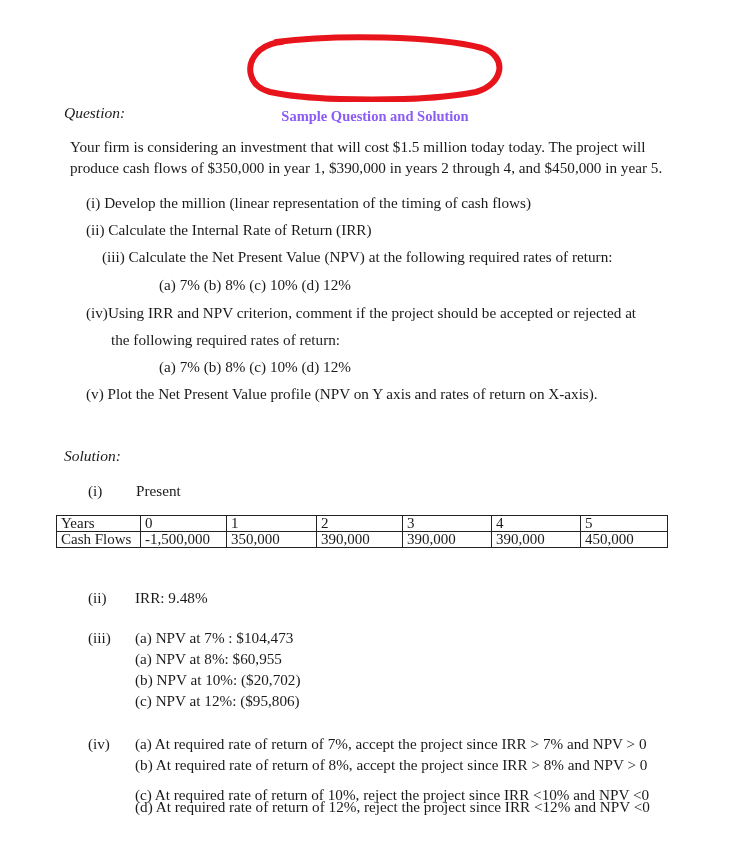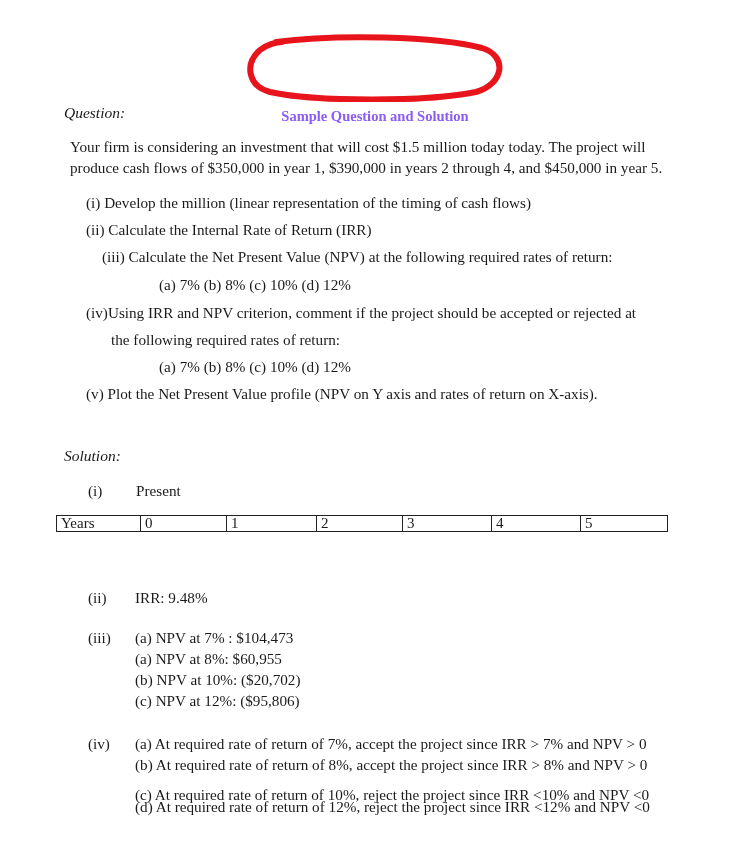--- a/index.html
+++ b/index.html
@@ -64,20 +64,29 @@
   <tbody>
       <tr>
     <td style="width:75px;">Years</td>
     <td style="width:77px;">0</td>
     <td style="width:81px;">1</td>
     <td style="width:77px;">2</td>
     <td style="width:80px;">3</td>
     <td style="width:80px;">4</td>
     <td style="width:78px;">5</td>
   </tr>
+  <tr>
+    <td>Cash Flows</td>
+    <td>-1,500,000</td>
+    <td>350,000</td>
+    <td>390,000</td>
+    <td>390,000</td>
+    <td>390,000</td>
+    <td>450,000</td>
+  </tr>
 </tbody>
   </table>
 
 <div class="abs item" style="left:88px; top:589px;">(ii)</div>
 <div class="abs item" style="left:135px; top:589px;">IRR: 9.48%</div>
 
 <div class="abs item" style="left:88px; top:629px;">(iii)</div>
 <div class="abs item" style="left:135px; top:629px;">(a) NPV at 7% : $104,473</div>
 <div class="abs item" style="left:135px; top:650px;">(a)  NPV at 8%: $60,955</div>
 <div class="abs item" style="left:135px; top:671px;">(b) NPV at 10%: ($20,702)</div>

